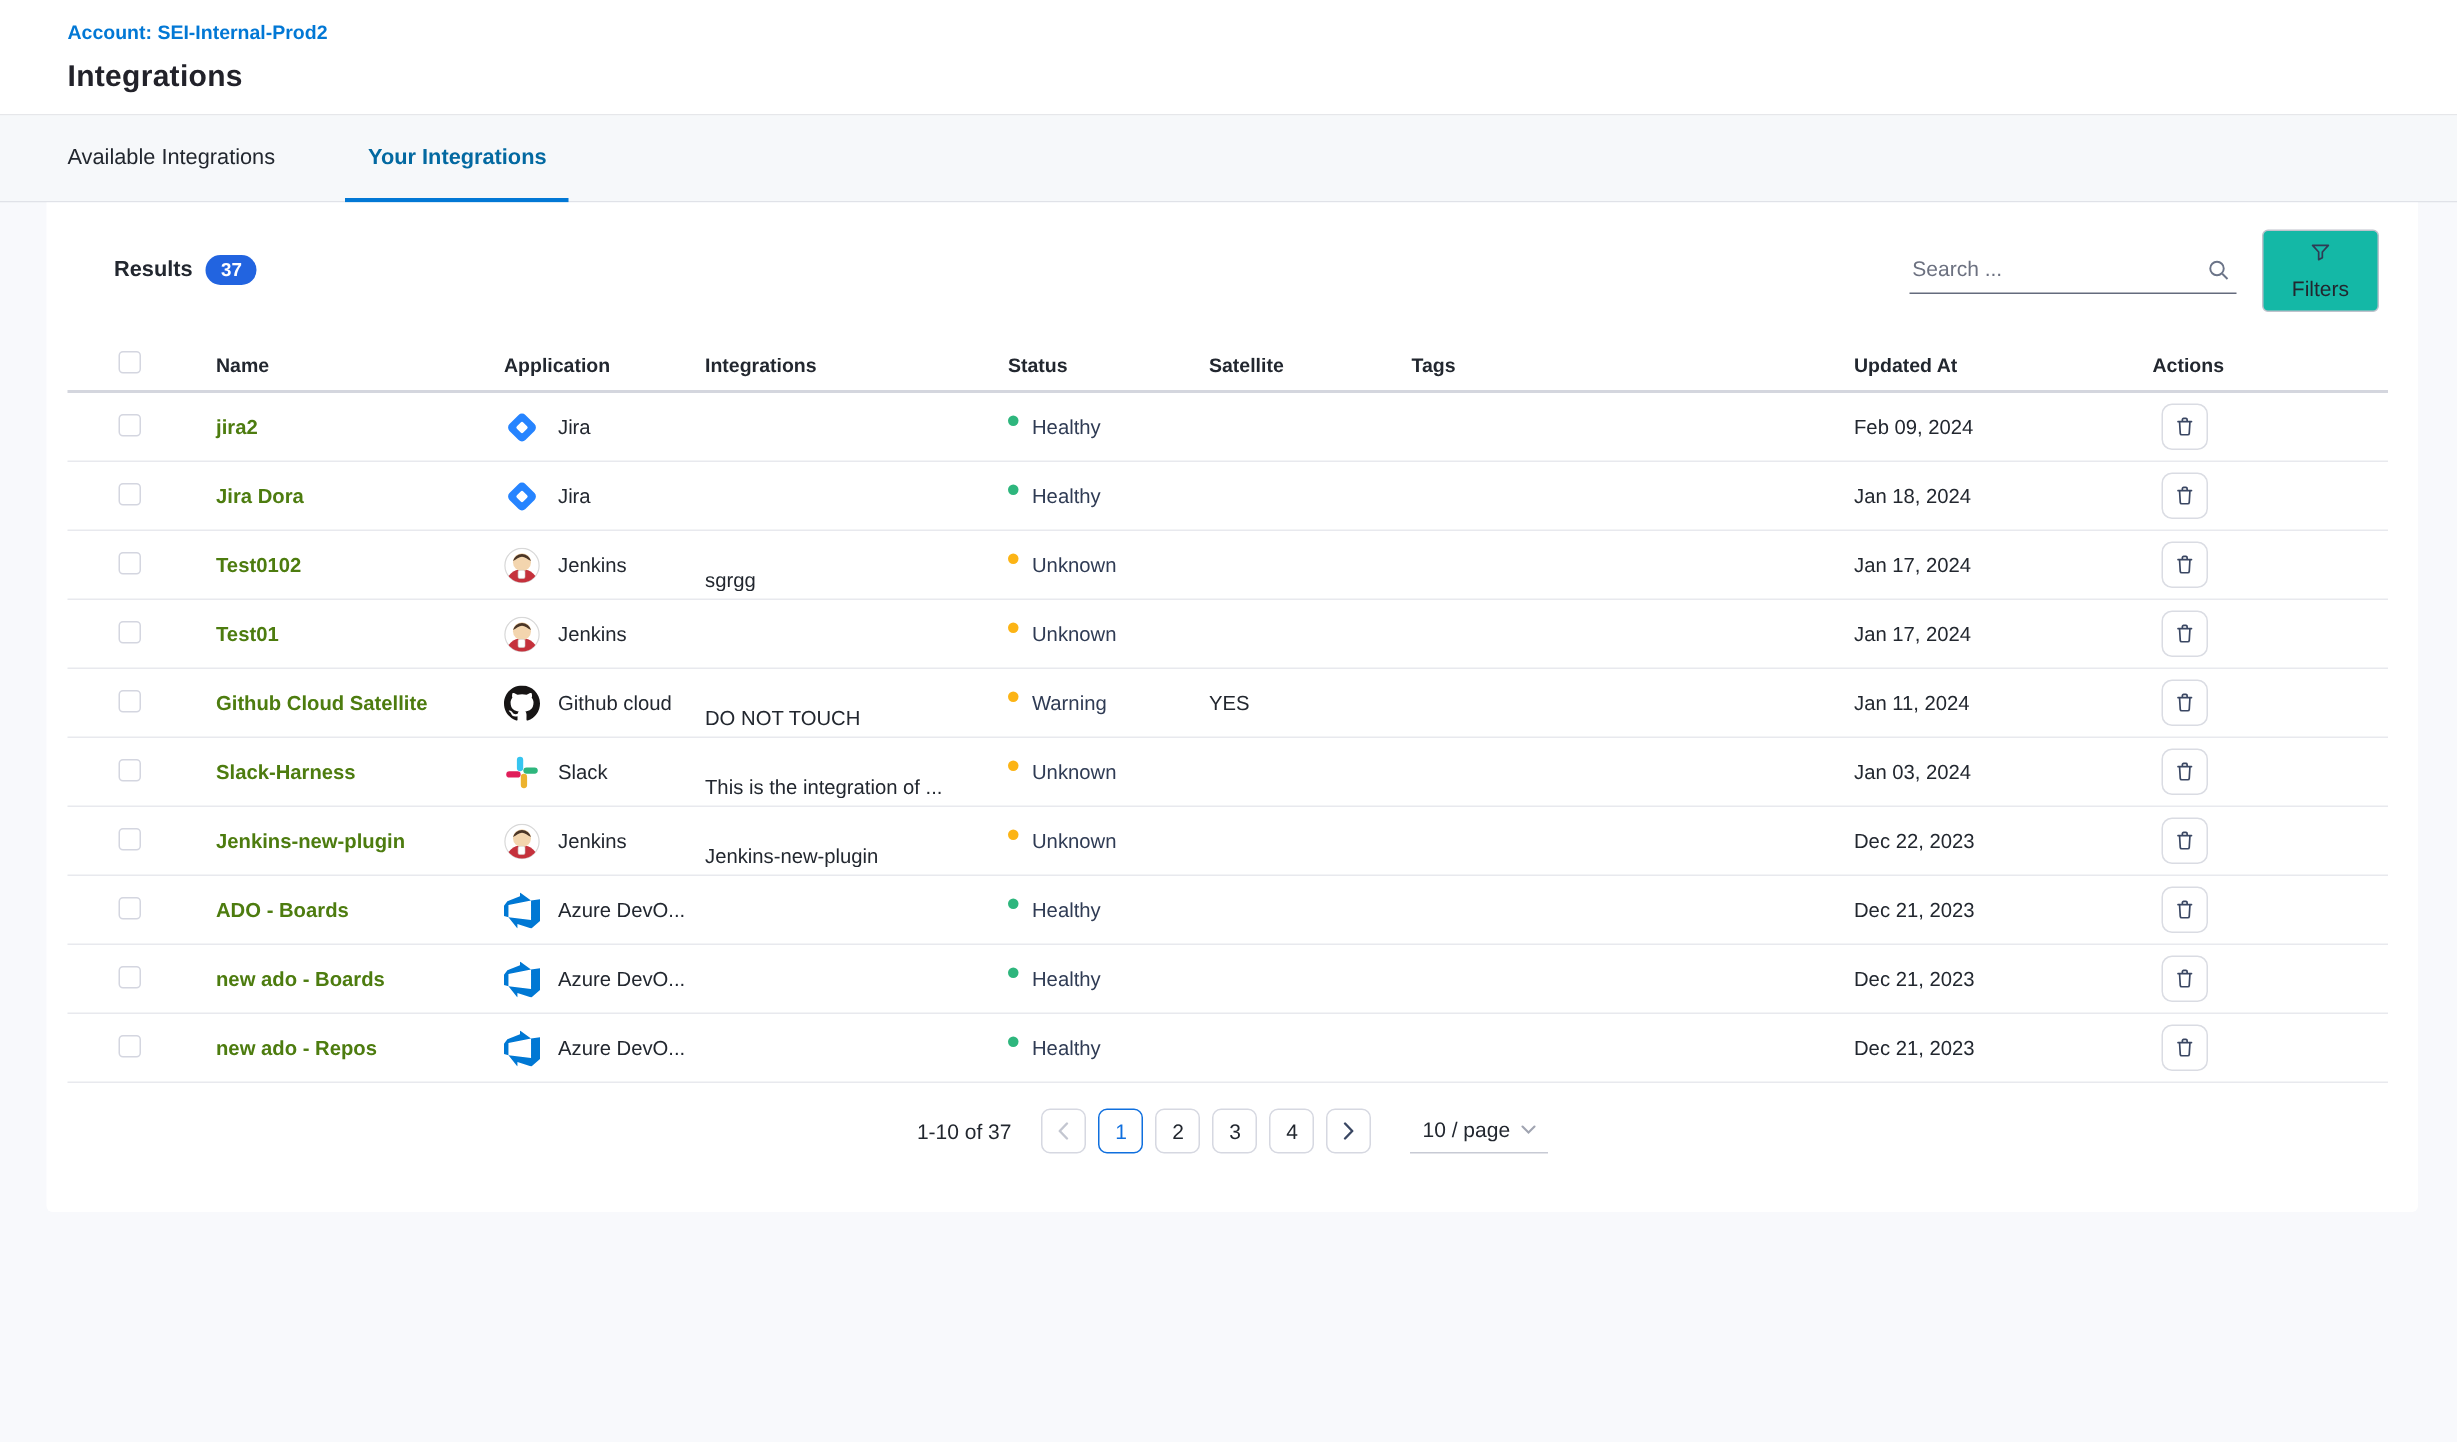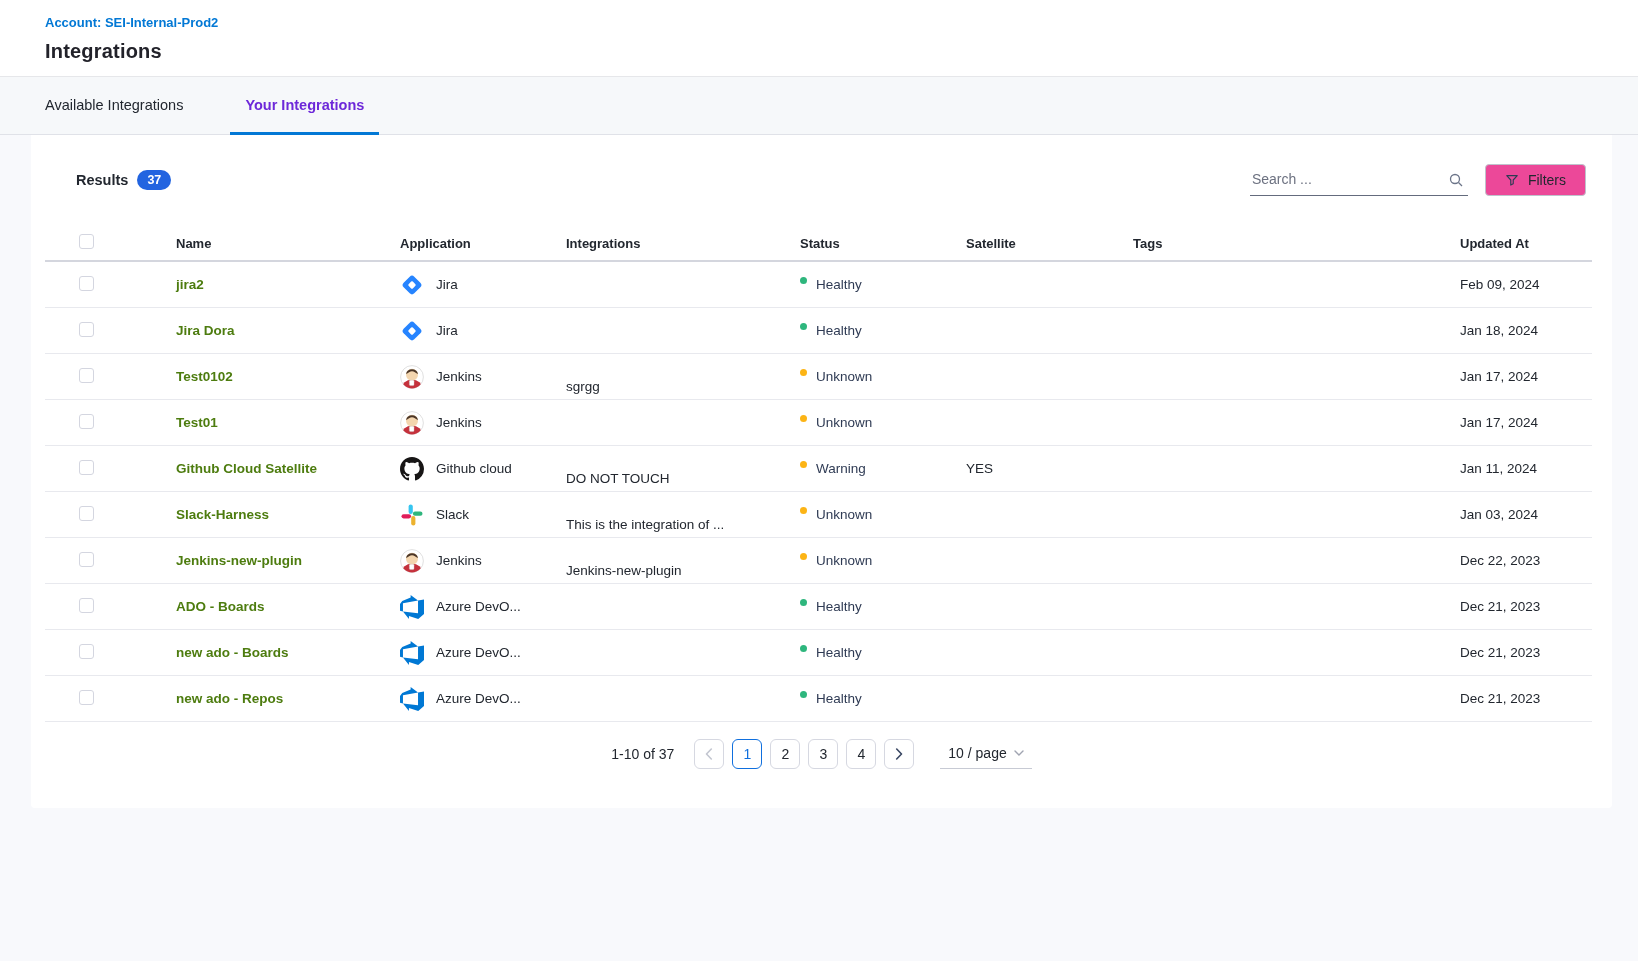--- a/index.html
+++ b/index.html
@@ -51,21 +51,21 @@
     align-items: center;
     padding: 0 15px;
     font-size: 14.5px;
     font-weight: 500;
     color: #22272f;
     cursor: pointer;
     border-bottom: 3px solid transparent;
     margin-bottom: -1px;
   }
   .tab.active {
-    color: #6d28d9;
+    color: #0369a1;
     font-weight: 700;
     border-bottom-color: #0278d5;
   }
 
   
   .content-area { flex: 1; background: #f8f9fc; }
   .card {
     background: #fff;
     margin: 0 26px 0 31px;
     width: 1581px;
@@ -107,38 +107,38 @@
     padding: 7px 26px 8px 2px;
     outline: none;
   }
   .search-wrap input::placeholder { color: #6c7180; }
   .search-icon { position: absolute; right: 4px; top: 8px; line-height: 0; }
   .filters-btn {
     margin-left: 17px;
     display: inline-flex;
     align-items: center;
     gap: 9px;
-    background: #ec4899;
+    background: #14b8a6;
     border: 1px solid #bfc2cc;
     border-radius: 4px;
     padding: 7px 19px;
     font-family: "Liberation Sans", sans-serif;
     font-size: 14px;
     font-weight: 500;
     color: #22272f;
     cursor: pointer;
+    flex-direction: column;
   }
 
   
   .table { margin: 25px 20px 0 14px; width: 1547px; }
   .thead-row, .trow {
     display: grid;
     grid-template-columns: 99px 192px 134px 202px 134px 135px 295px 199px 1fr;
     align-items: center;
-    gap: 32px;
   }
   .thead-row {
     height: 36px;
     border-bottom: 2px solid #d4d6de;
     font-size: 13px;
     font-weight: 700;
     color: #22272f;
   }
   .trow { height: 46px; border-bottom: 1px solid #e8e9ee; font-size: 13.5px; }
   .cell-check { padding-left: 34px; }

